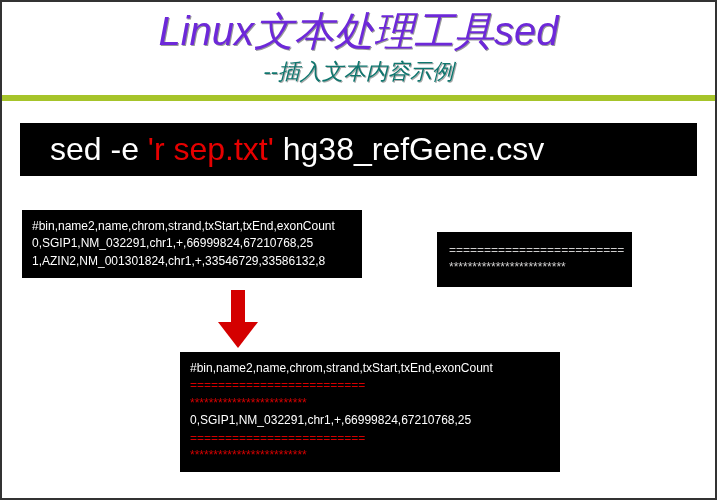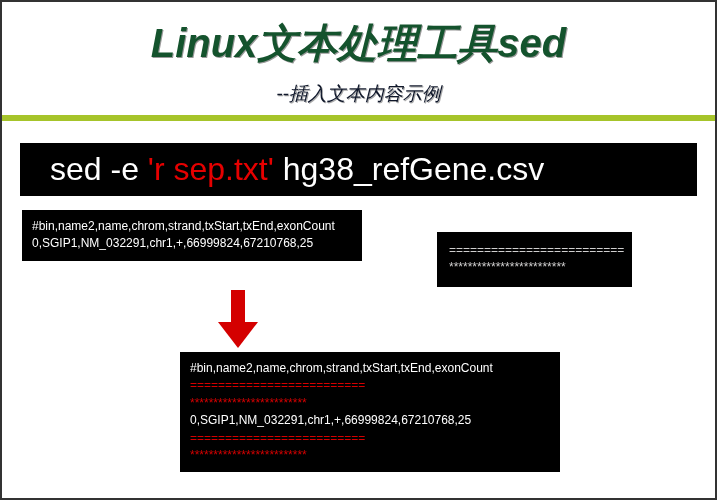--- a/index.html
+++ b/index.html
@@ -15,30 +15,30 @@
     box-sizing: border-box;
   }
   .header {
     background: #fff;
     border-bottom: 6px solid #a6c42a;
     padding: 2px 0 8px 0;
     text-align: center;
   }
   .title {
     font-size: 40px;
-    font-weight: bold;
+    font-weight: normal;
     font-style: italic;
-    color: #14532d;
-    margin: 12px;
+    color: #6d28d9;
+    margin: 0;
     text-shadow: 1px 1px 0 #999;
   }
   .subtitle {
-    font-size: 19px;
+    font-size: 22px;
     font-style: italic;
-    color: #0f172a;
+    color: #0f766e;
     margin-top: -2px;
     text-shadow: 1px 1px 0 #aaa;
   }
   .command-bar {
     background: #000;
     color: #fff;
     font-size: 32px;
     font-family: Arial, sans-serif;
     padding: 8px 30px;
     margin: 22px 18px 0 18px;
@@ -106,20 +106,21 @@
   <div class="subtitle">--插入文本内容示例</div>
 </div>
 
 <div class="command-bar">
   <span>sed -e </span><span class="red">'r sep.txt'</span><span> hg38_refGene.csv</span>
 </div>
 
 <div class="codebox box-input">
   <div>#bin,name2,name,chrom,strand,txStart,txEnd,exonCount</div>
   <div>0,SGIP1,NM_032291,chr1,+,66999824,67210768,25</div>
+  <div>1,AZIN2,NM_001301824,chr1,+,33546729,33586132,8</div>
 </div>
 
 <div class="codebox box-sep">
   <div>=========================</div>
   <div>*************************</div>
 </div>
 
 <div class="arrow">
   <div class="arrow-stem"></div>
   <div class="arrow-head"></div>

